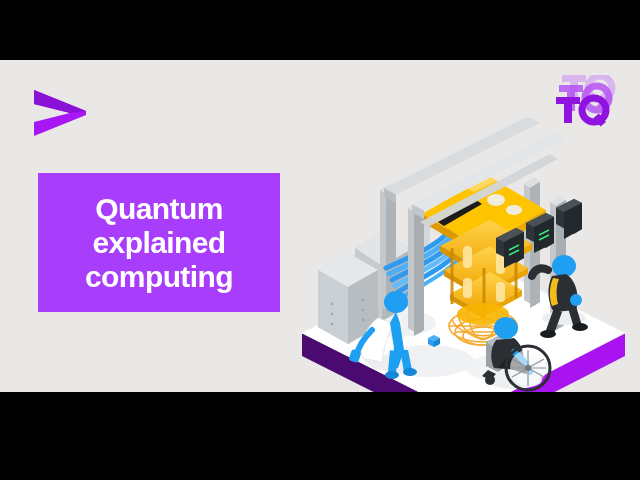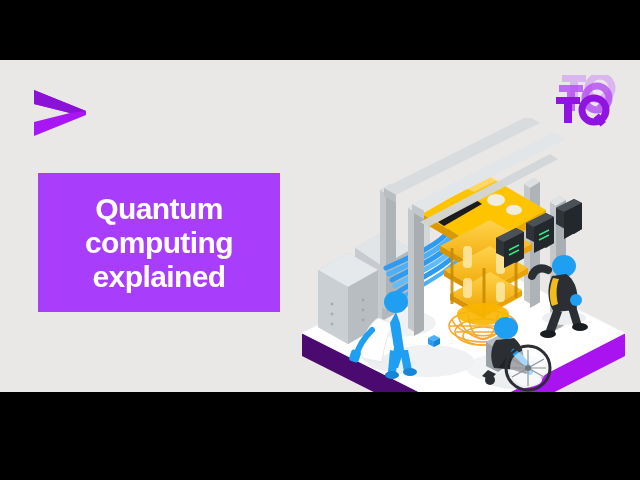--- a/index.html
+++ b/index.html
@@ -123,22 +123,22 @@
           <rect x="0" y="0" width="24" height="7" fill="#9013e0"></rect>
           <rect x="8" y="0" width="8" height="26" fill="#9013e0"></rect>
           <circle cx="38" cy="13" r="12" fill="none" stroke="#9013e0" stroke-width="7"></circle>
           <rect x="40" y="18" width="7" height="11" transform="rotate(-40 43 23)" fill="#9013e0"></rect>
         </g>
       </svg>
     </div>
 
     <div id="title-block">
       <div class="line">Quantum</div>
+      <div class="line">explained</div>
       <div class="line">computing</div>
-      <div class="line">explained</div>
     </div>
 
     <div id="scene">
       <svg viewBox="0 0 330 302" width="330" height="302">
         <defs>
           <linearGradient id="gold1" x1="0" y1="0" x2="0" y2="1">
             <stop offset="0" stop-color="#ffd34d"></stop>
               <stop offset="1" stop-color="#f0a500"></stop>
           </linearGradient>
           <linearGradient id="gold2" x1="0" y1="0" x2="1" y2="0">

